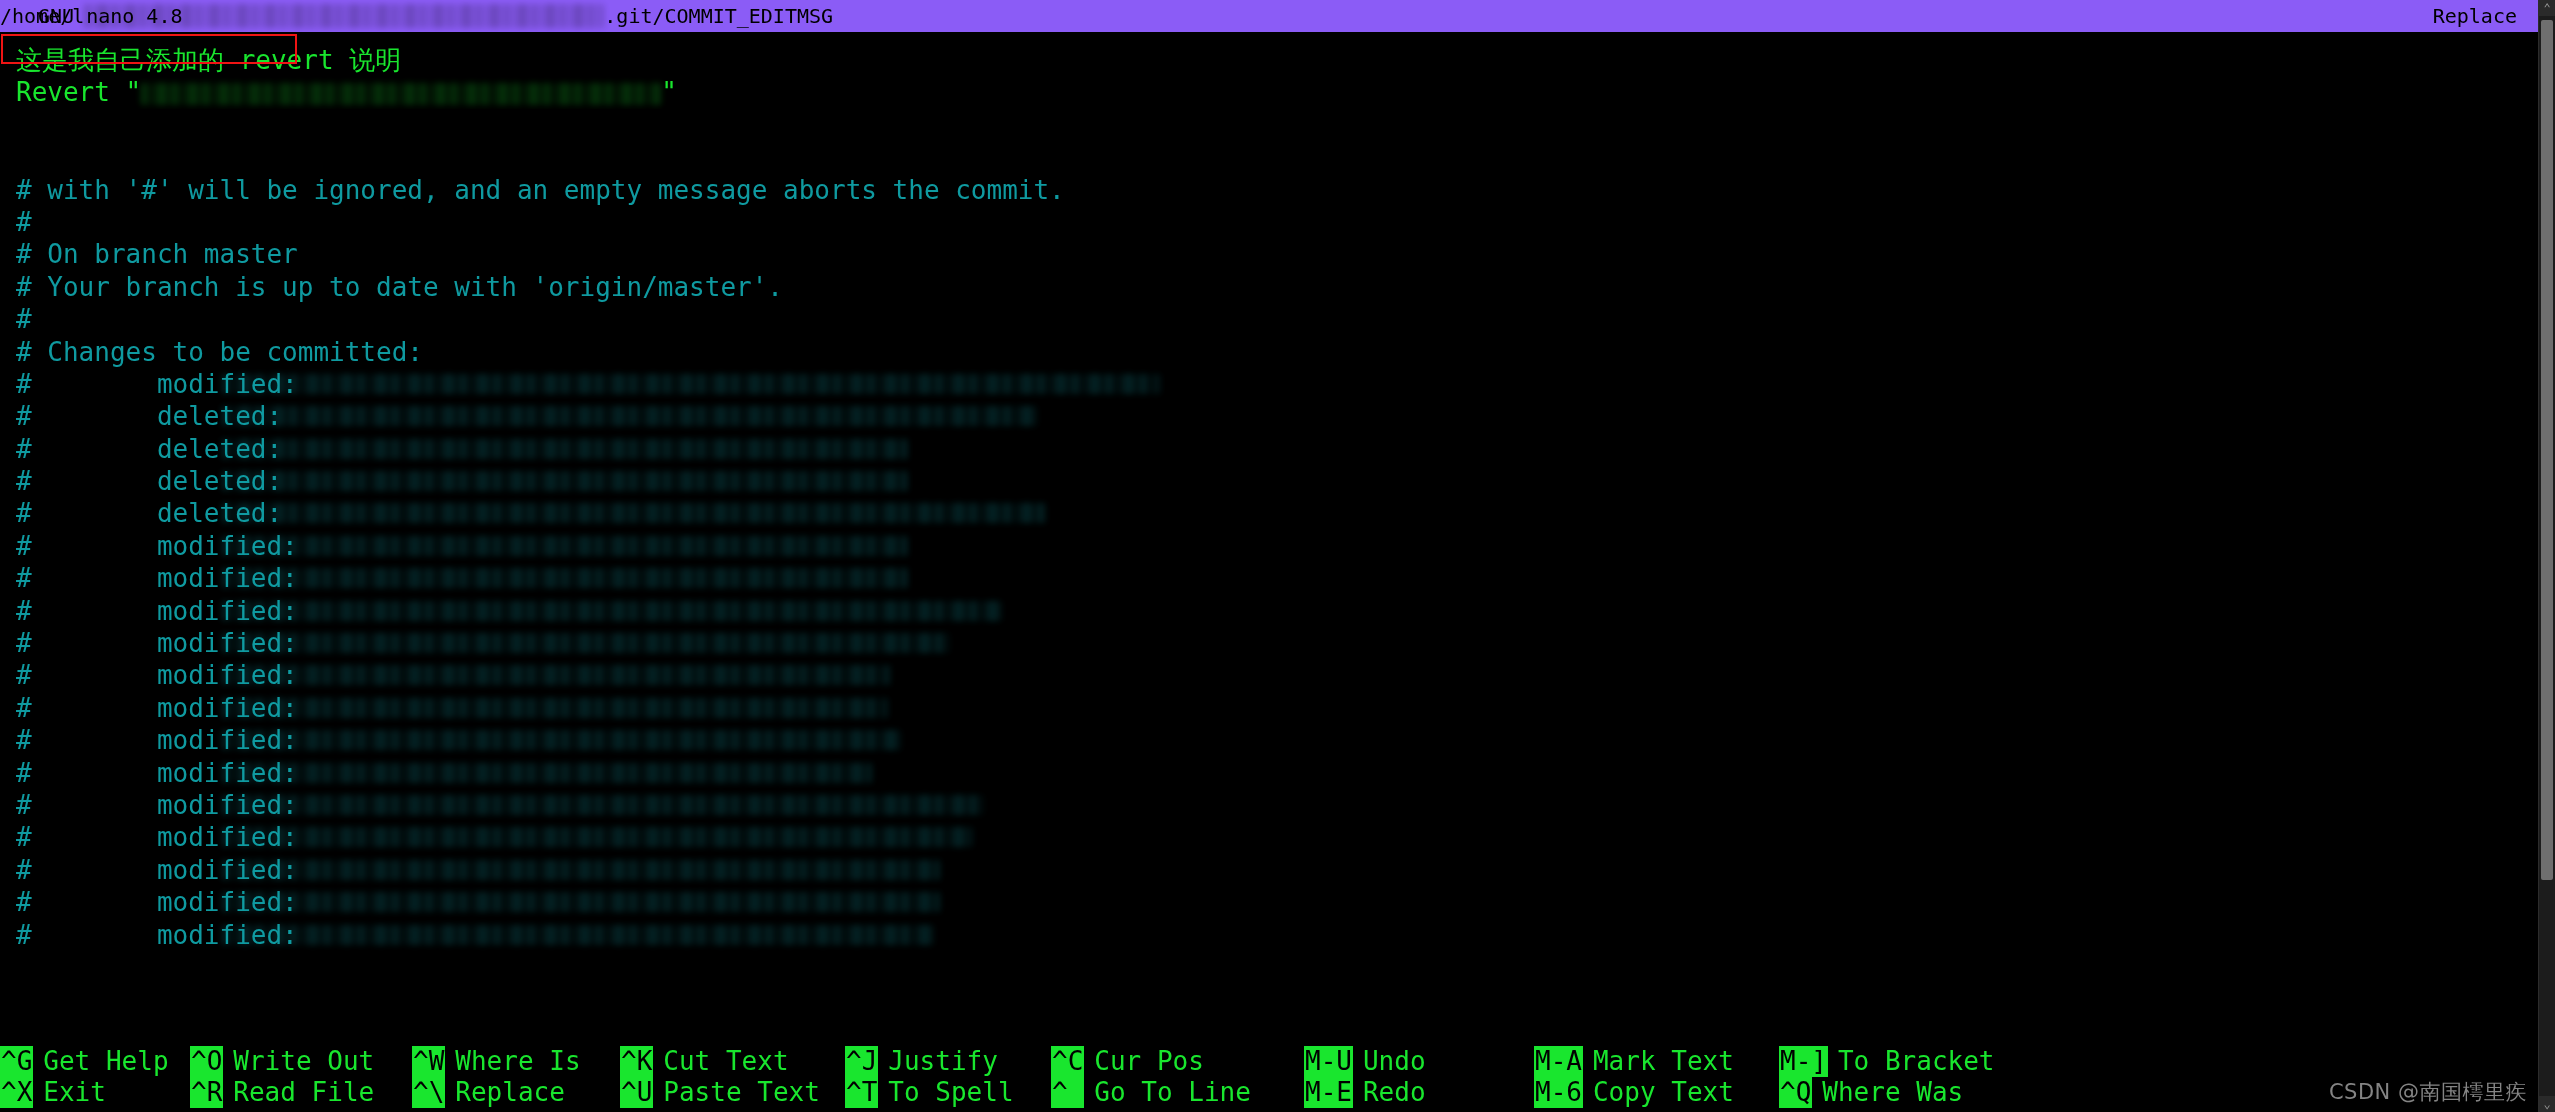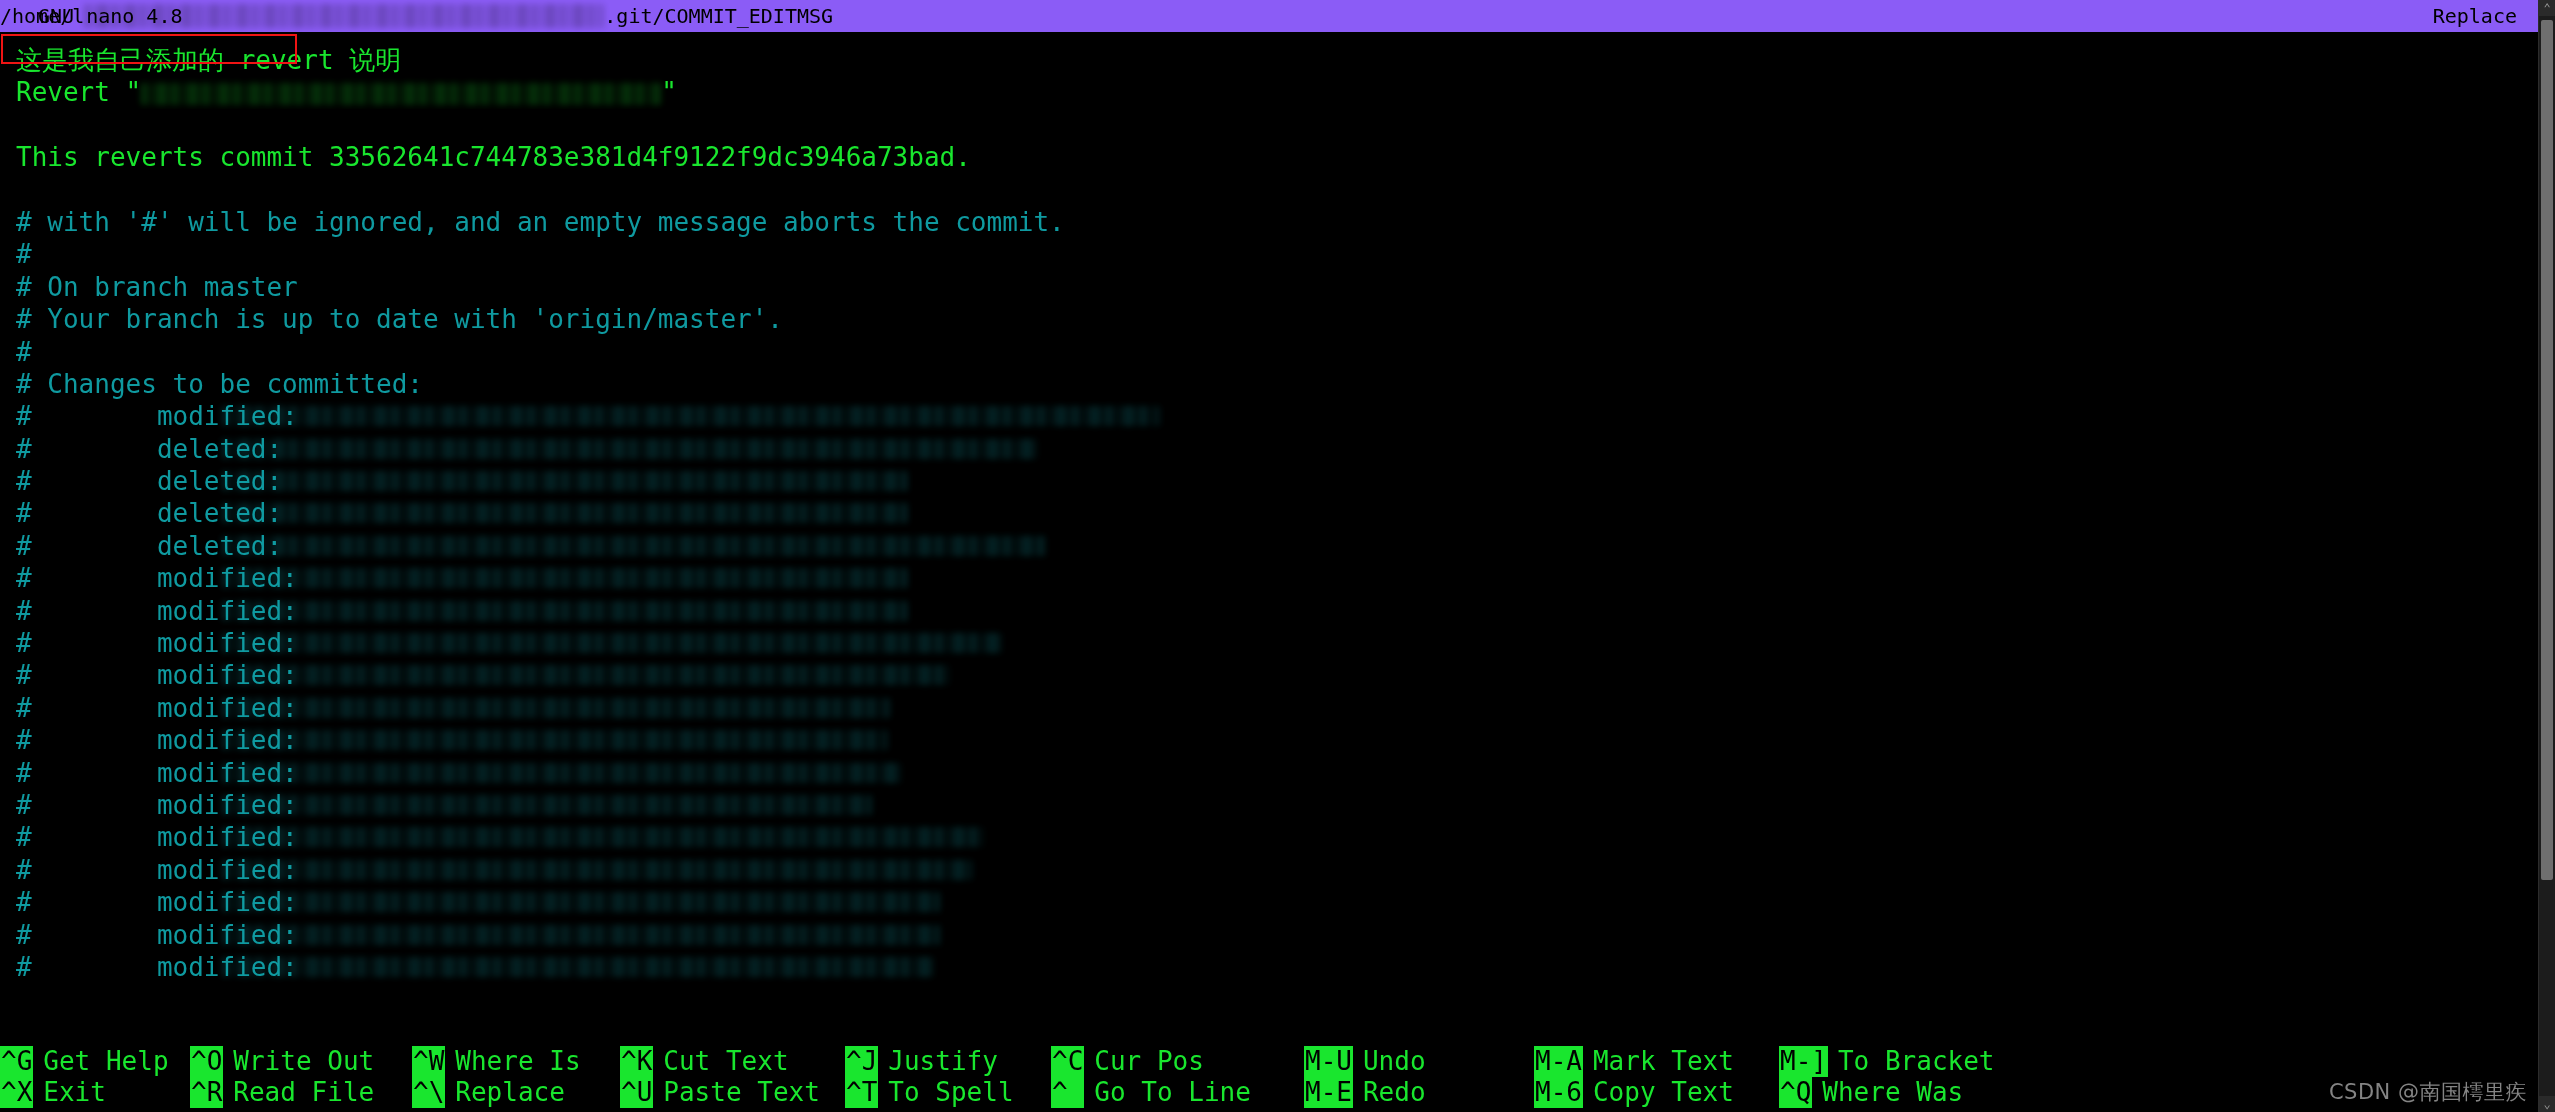--- a/index.html
+++ b/index.html
@@ -216,21 +216,20 @@
     <span class="tb-left">GNU nano 4.8</span>
     <span class="tb-center"><span>/home/l</span><span class="redact" style="width:520px;"></span><span>.git/COMMIT_EDITMSG</span></span>
     <span class="tb-right">Replace</span>
   </div>
 
   <div id="editor">
     <div id="editor-lines">
         <div class="line c-green" id="line-commit-subject"><span>这是我自己添加的 revert 说明</span></div>
         <div class="line c-green" id="line-revert-quote"><span>Revert "</span><span class="redact-dark" style="width: 520px;"></span><span>"</span></div>
         <div class="line c-green" id="line-blank-1">&nbsp;</div>
-        <div class="line c-green" id="line-reverts"><span>This reverts commit 33562641c744783e381d4f9122f9dc3946a73bad.</span></div>
         <div class="line c-green" id="line-blank-2">&nbsp;</div>
         <div class="line c-teal" id="line-c2"><span># with '#' will be ignored, and an empty message aborts the commit.</span></div>
         <div class="line c-teal" id="line-c3"><span>#</span></div>
         <div class="line c-teal" id="line-c4"><span># On branch master</span></div>
         <div class="line c-teal" id="line-c5"><span># Your branch is up to date with 'origin/master'.</span></div>
         <div class="line c-teal" id="line-c6"><span>#</span></div>
         <div class="line c-teal" id="line-c7"><span># Changes to be committed:</span></div>
         <div class="line c-teal" id="line-f1" style="position: relative;"><span>#        </span><span>modified:</span><span class="redact-teal" style="position: absolute; left: 210px; top: 6px; width: 938px;"></span></div>
         <div class="line c-teal" id="line-f2" style="position: relative;"><span>#        </span><span>deleted:</span><span class="redact-teal" style="position: absolute; left: 210px; top: 6px; width: 816px;"></span></div>
         <div class="line c-teal" id="line-f3" style="position: relative;"><span>#        </span><span>deleted:</span><span class="redact-teal" style="position: absolute; left: 210px; top: 6px; width: 686px;"></span></div>

